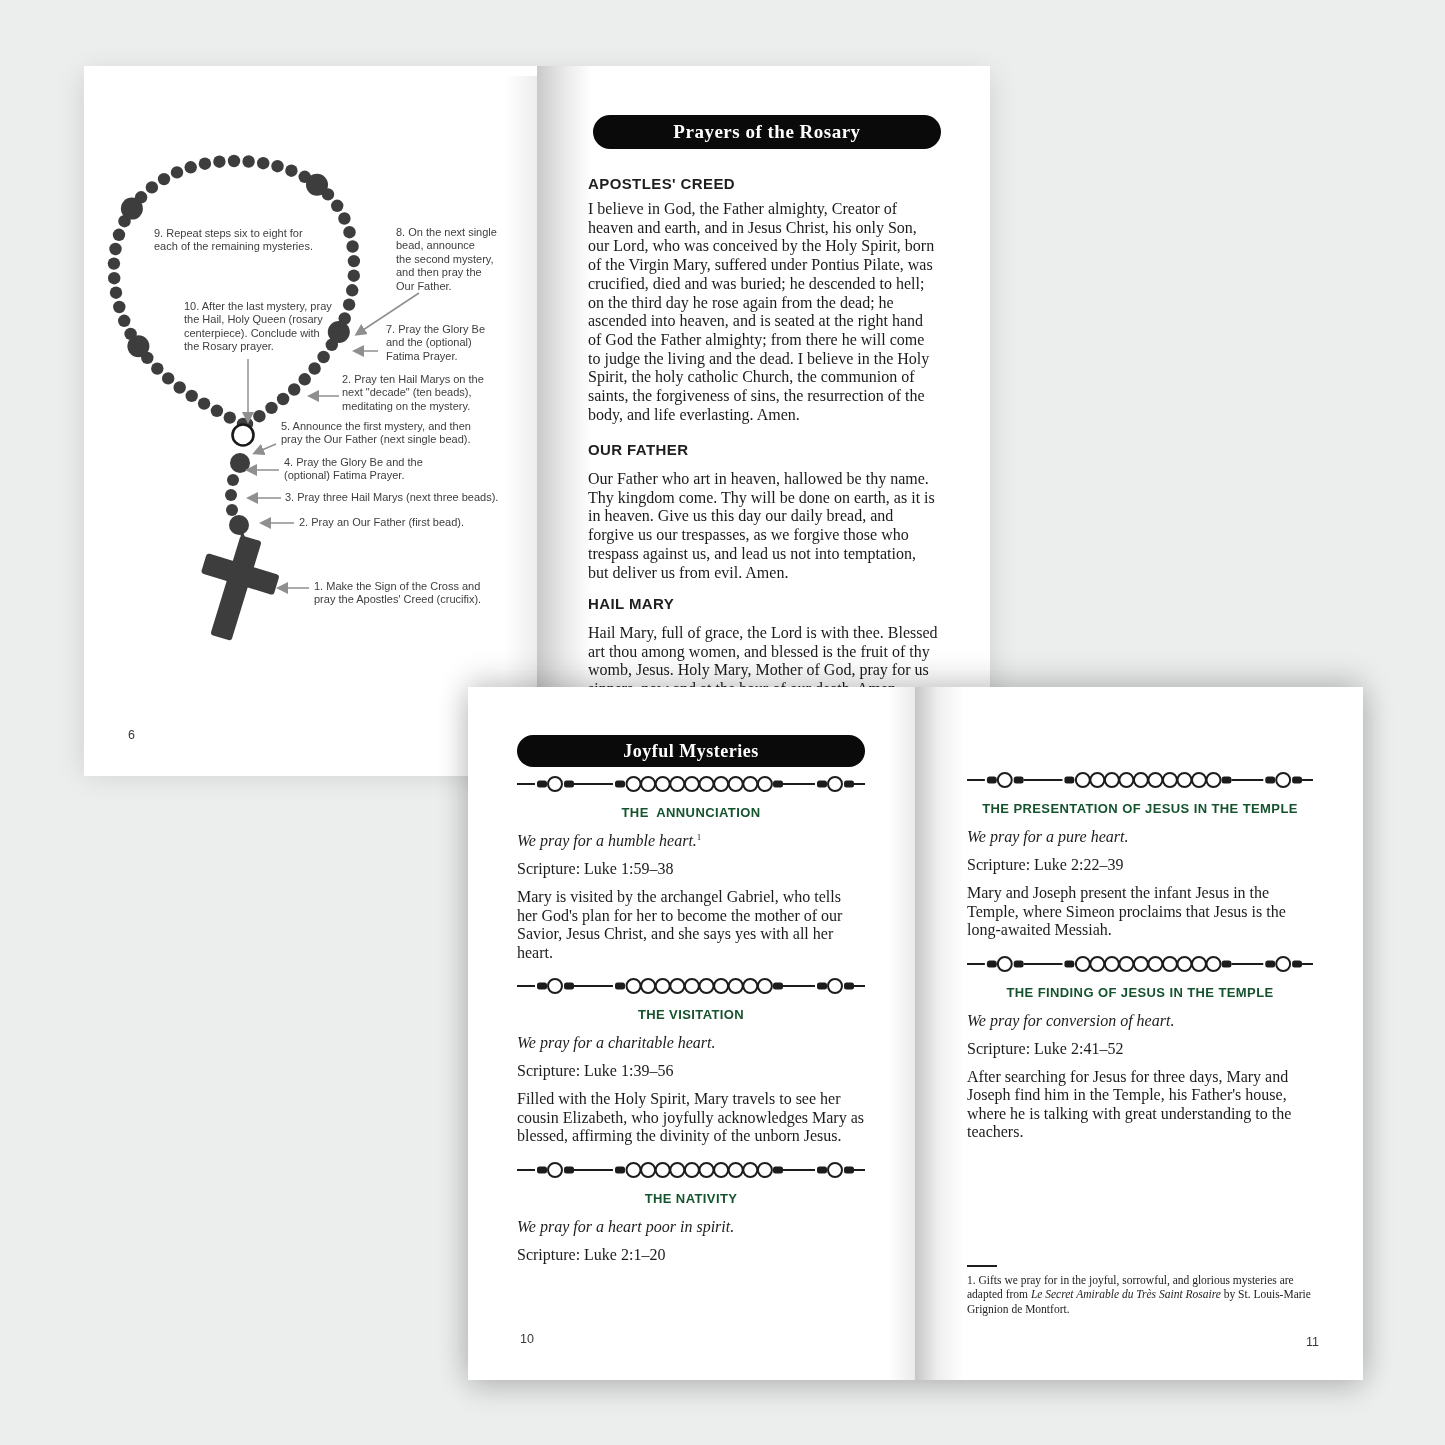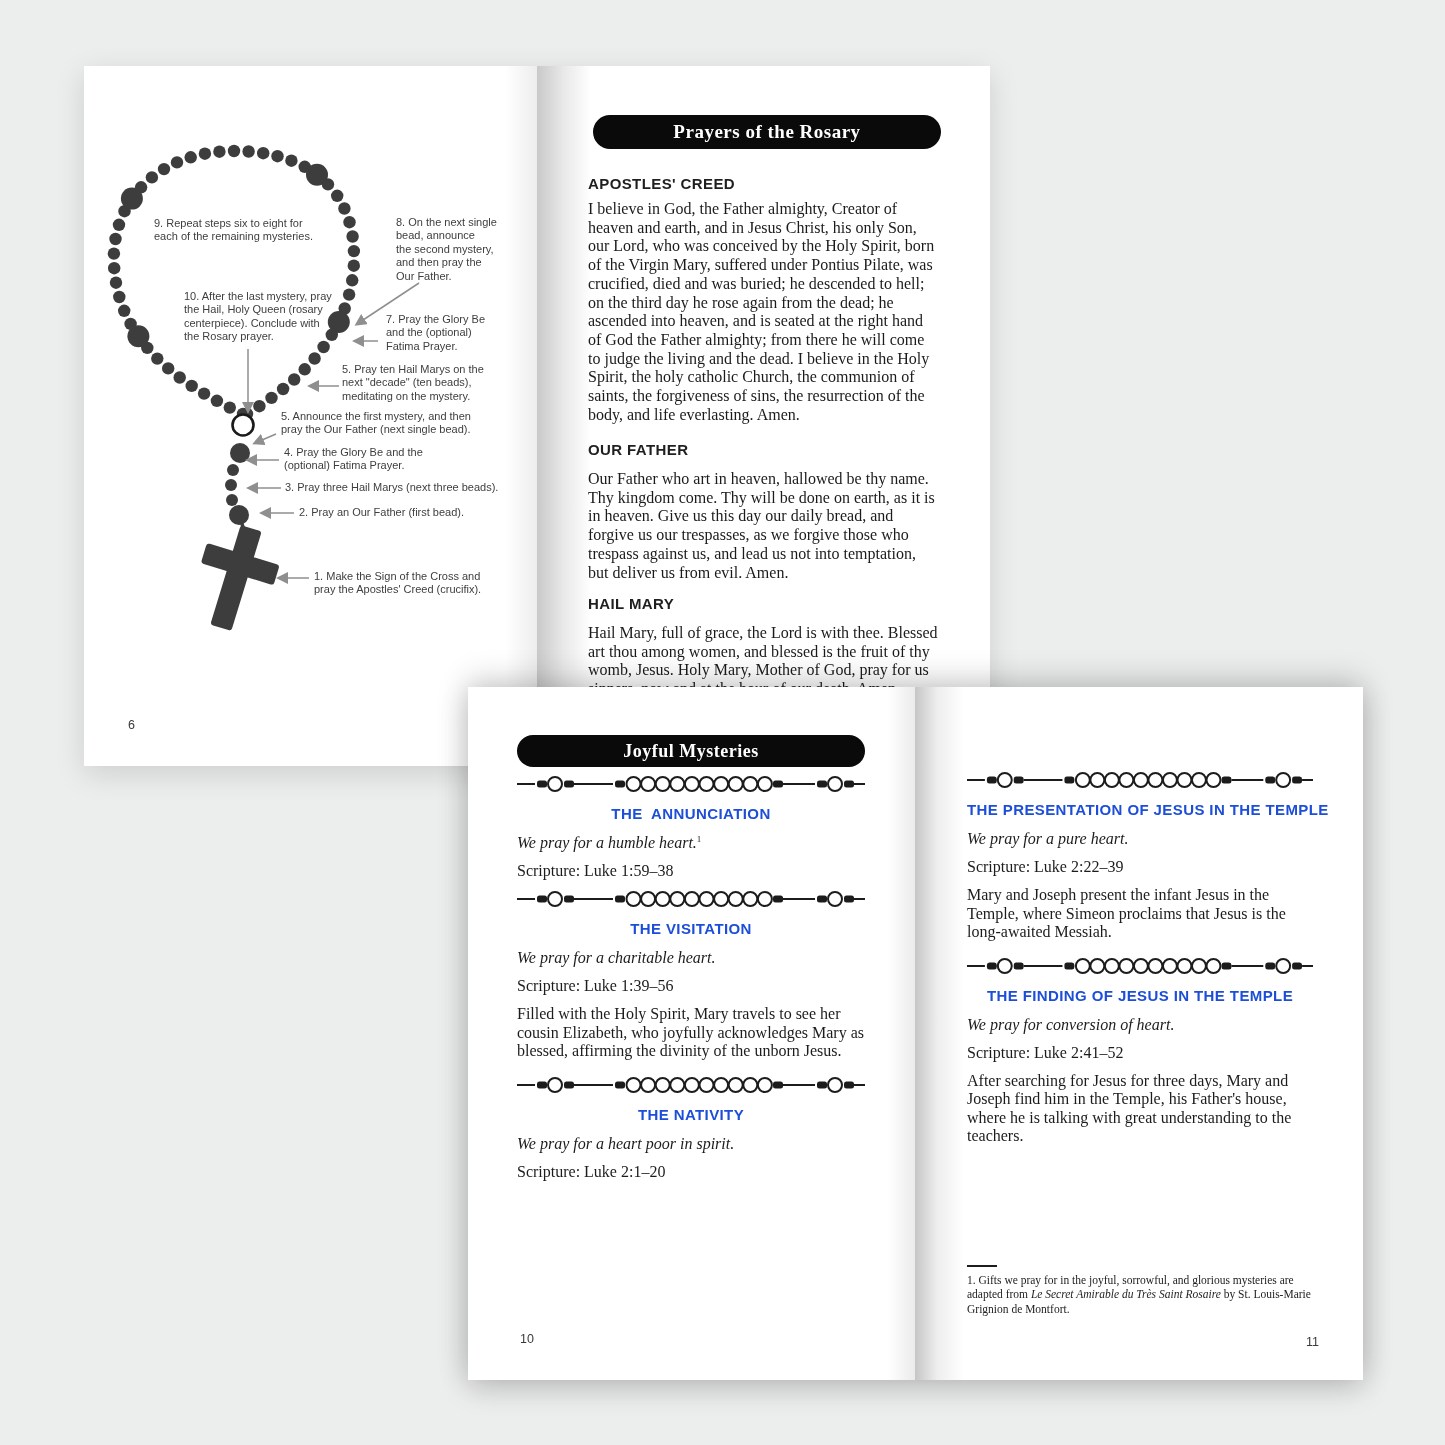--- a/index.html
+++ b/index.html
@@ -3,21 +3,21 @@
 <meta charset="utf-8">
 <style>
   html,body{margin:0;padding:0;}
   .canvas{position:relative;width:1445px;height:1445px;background:#eceded;overflow:hidden;
           font-family:"Liberation Serif",serif;color:#1c1c1c;}
   .spread{position:absolute;background:#fff;}
   #top-spread{left:84px;top:66px;width:906px;height:700px;box-shadow:0 8px 28px rgba(0,0,0,.13);}
   #bottom-spread{left:468px;top:687px;width:895px;height:693px;
                  box-shadow:0 -6px 30px rgba(0,0,0,.20),0 10px 28px rgba(0,0,0,.14);}
   .page{position:absolute;top:0;height:100%;}
-  #ts-left{left:0;width:453px;background:linear-gradient(90deg,#fff 0%,#fff 93%,#ededed 100%);}
+  #ts-left{left:0;width:453px;background:linear-gradient(90deg,#fff 0%,#fff 93%,#ededed 100%);margin-top:10px;}
   #ts-right{left:453px;width:453px;background:linear-gradient(90deg,#c9c9c9 0%,#e9e9e9 6%,#fff 12%);}
   #bs-left{left:0;width:447px;background:linear-gradient(90deg,#fff 0%,#fff 94%,#ebebeb 100%);}
   #bs-right{left:447px;width:448px;background:linear-gradient(90deg,#c6c6c6 0%,#eeeeee 5%,#fff 11%);}
 
   .pill{background:#0a0a0a;border-radius:17px;color:#fff;font-family:"Liberation Serif",serif;
         font-weight:bold;text-align:center;letter-spacing:.5px;}
   #prayers-pill{position:absolute;left:56px;top:49px;width:348px;height:34px;font-size:19px;line-height:34px;}
   #joyful-pill{width:348px;height:32px;font-size:18px;line-height:32px;margin:0 0 8px 0;}
 
   
@@ -46,22 +46,22 @@
   #pn6{left:44px;top:652px;}
   #pn10{left:52px;top:645px;}
   #pn11{left:838px;top:648px;}
 
   
   .col{position:absolute;width:348px;}
   #bs-left-col{left:49px;top:48px;}
   #bs-right-col{left:499px;top:84px;width:346px;}
   .divider{display:block;height:18px;margin:0 0 12px 0;}
   .divider svg{display:block;width:100%;height:18px;}
-  .m-title{font-family:"Liberation Sans",sans-serif;font-weight:bold;font-size:15px;
-           letter-spacing:.4px;color:#1d4ed8;text-align:center;white-space:pre;margin:0 0 12px 0;}
+  .m-title{font-family:"Liberation Sans",sans-serif;font-weight:bold;font-size:13px;
+           letter-spacing:.4px;color:#14532d;text-align:center;white-space:pre;margin:0 0 12px 0;}
   .intent{font-style:italic;font-size:16px;margin:0 0 10px 0;}
   .intent sup{font-size:9px;font-style:normal;}
   .scripture{font-size:16px;margin:0 0 10px 0;}
   .m-body{font-size:16px;line-height:18.5px;margin:0 0 15px 0;}
 
   #footnote{position:absolute;left:499px;top:578px;width:346px;font-size:11.5px;line-height:14.4px;color:#222;}
   #footnote .rule{width:30px;border-top:2px solid #1d1d1d;margin:0 0 6px 0;}
   #footnote .ital{font-style:italic;}
 
   #rosary-svg{position:absolute;left:0;top:0;}
@@ -164,21 +164,21 @@
 the second mystery,
 and then pray the
 Our Father.</div>
       <div class="ann ann-10">10. After the last mystery, pray
 the Hail, Holy Queen (rosary
 centerpiece). Conclude with
 the Rosary prayer.</div>
       <div class="ann ann-7">7. Pray the Glory Be
 and the (optional)
 Fatima Prayer.</div>
-      <div class="ann ann-6">5. Pray ten Hail Marys on the
+      <div class="ann ann-6">2. Pray ten Hail Marys on the
 next "decade" (ten beads),
 meditating on the mystery.</div>
       <div class="ann ann-5">5. Announce the first mystery, and then
 pray the Our Father (next single bead).</div>
       <div class="ann ann-4">4. Pray the Glory Be and the
 (optional) Fatima Prayer.</div>
       <div class="ann ann-3">3. Pray three Hail Marys (next three beads).</div>
       <div class="ann ann-2">2. Pray an Our Father (first bead).</div>
       <div class="ann ann-1">1. Make the Sign of the Cross and
 pray the Apostles' Creed (crucifix).</div>
@@ -229,20 +229,21 @@
             <line x1="266" y1="9" x2="298" y2="9" stroke="#1c1c1c" stroke-width="2"></line>
             <rect x="300" y="5.5" width="10" height="7" rx="2.5" fill="#1c1c1c"></rect>
             <circle cx="318" cy="9" r="7" fill="#fff" stroke="#1c1c1c" stroke-width="2"></circle>
             <rect x="327" y="5.5" width="10" height="7" rx="2.5" fill="#1c1c1c"></rect>
             <line x1="337" y1="9" x2="348" y2="9" stroke="#1c1c1c" stroke-width="2"></line>
           </svg>
         </div>
       <div class="m-title">THE  ANNUNCIATION</div>
       <div class="intent"><span>We pray for a humble heart.</span><sup>1</sup></div>
       <div class="scripture">Scripture: Luke 1:59–38</div>
+      <div class="m-body">Mary is visited by the archangel Gabriel, who tells her God's plan for her to become the mother of our Savior, Jesus Christ, and she says yes with all her heart.</div>
 
       <div class="divider">
           <svg viewBox="0 0 348 18" preserveAspectRatio="none" xmlns="http://www.w3.org/2000/svg">
             <line x1="0" y1="9" x2="18" y2="9" stroke="#1c1c1c" stroke-width="2"></line>
             <rect x="20" y="5.5" width="10" height="7" rx="2.5" fill="#1c1c1c"></rect>
             <circle cx="38" cy="9" r="7" fill="#fff" stroke="#1c1c1c" stroke-width="2"></circle>
             <rect x="47" y="5.5" width="10" height="7" rx="2.5" fill="#1c1c1c"></rect>
             <line x1="57" y1="9" x2="96" y2="9" stroke="#1c1c1c" stroke-width="2"></line>
             <rect x="98" y="5.5" width="10" height="7" rx="2.5" fill="#1c1c1c"></rect>
             <circle cx="116.5" cy="9" r="7" fill="#fff" stroke="#1c1c1c" stroke-width="2"></circle>

